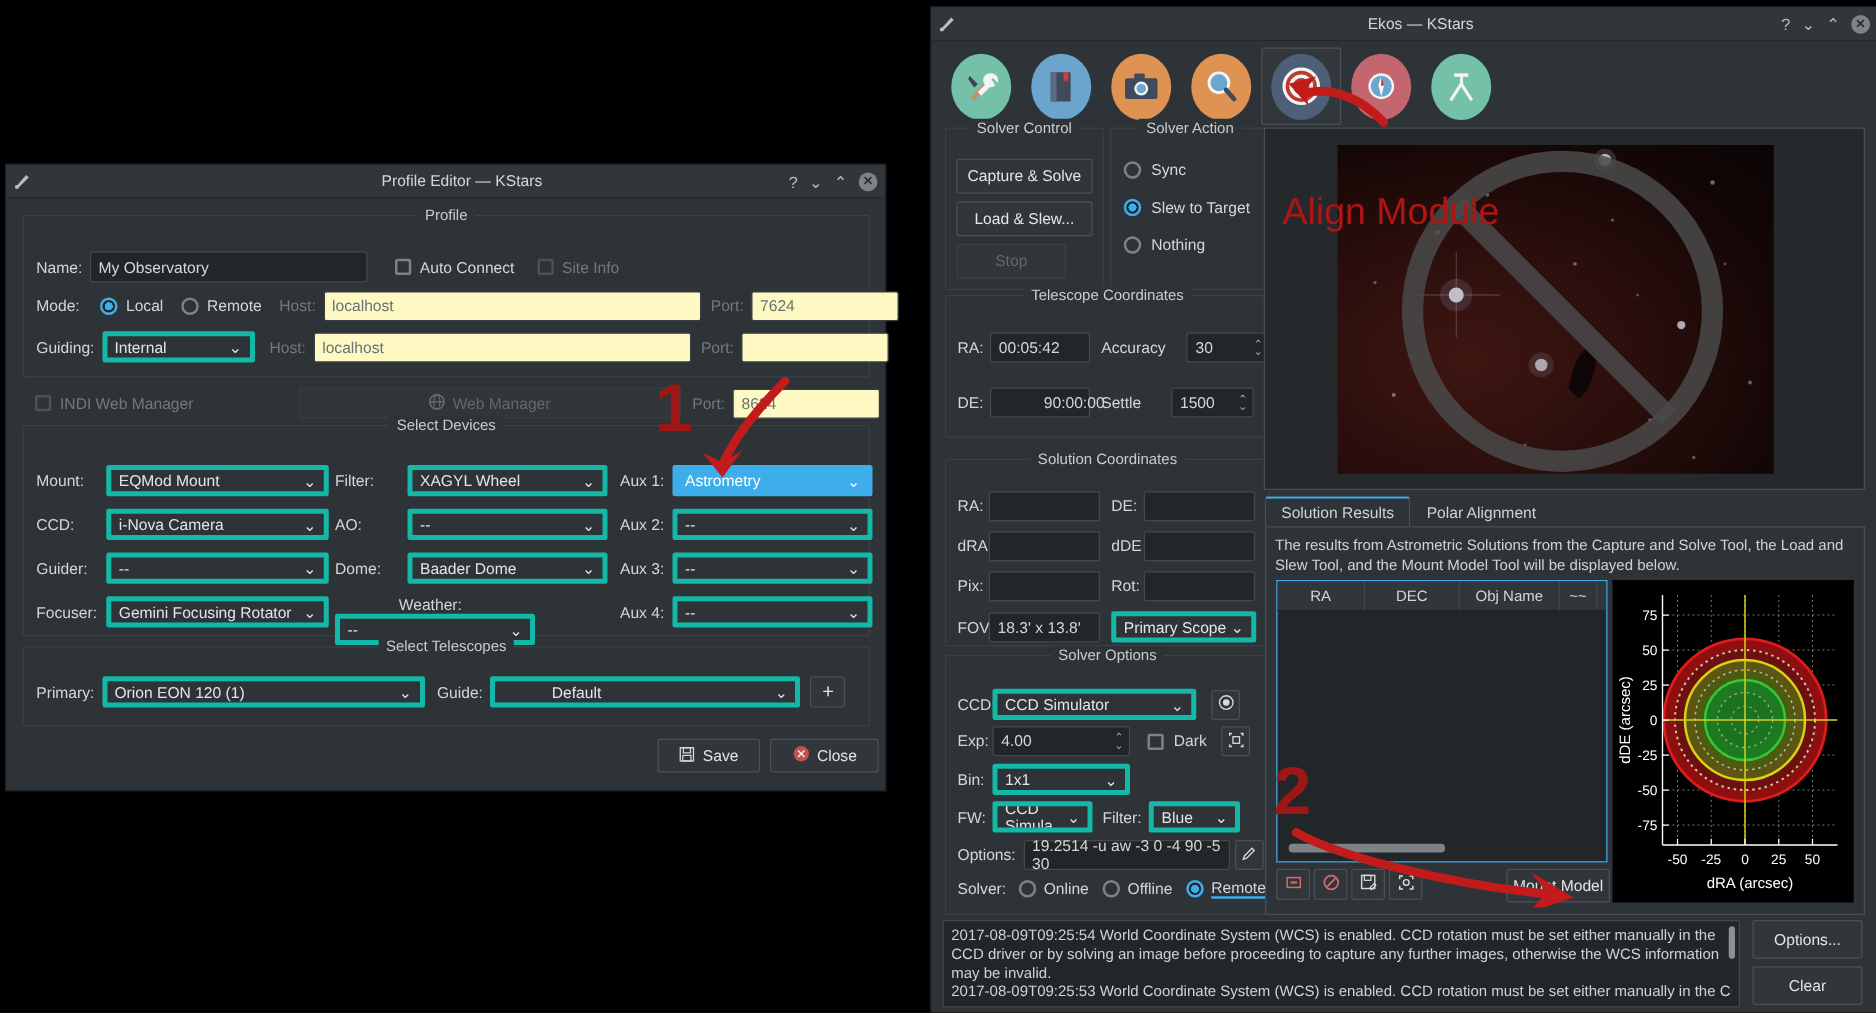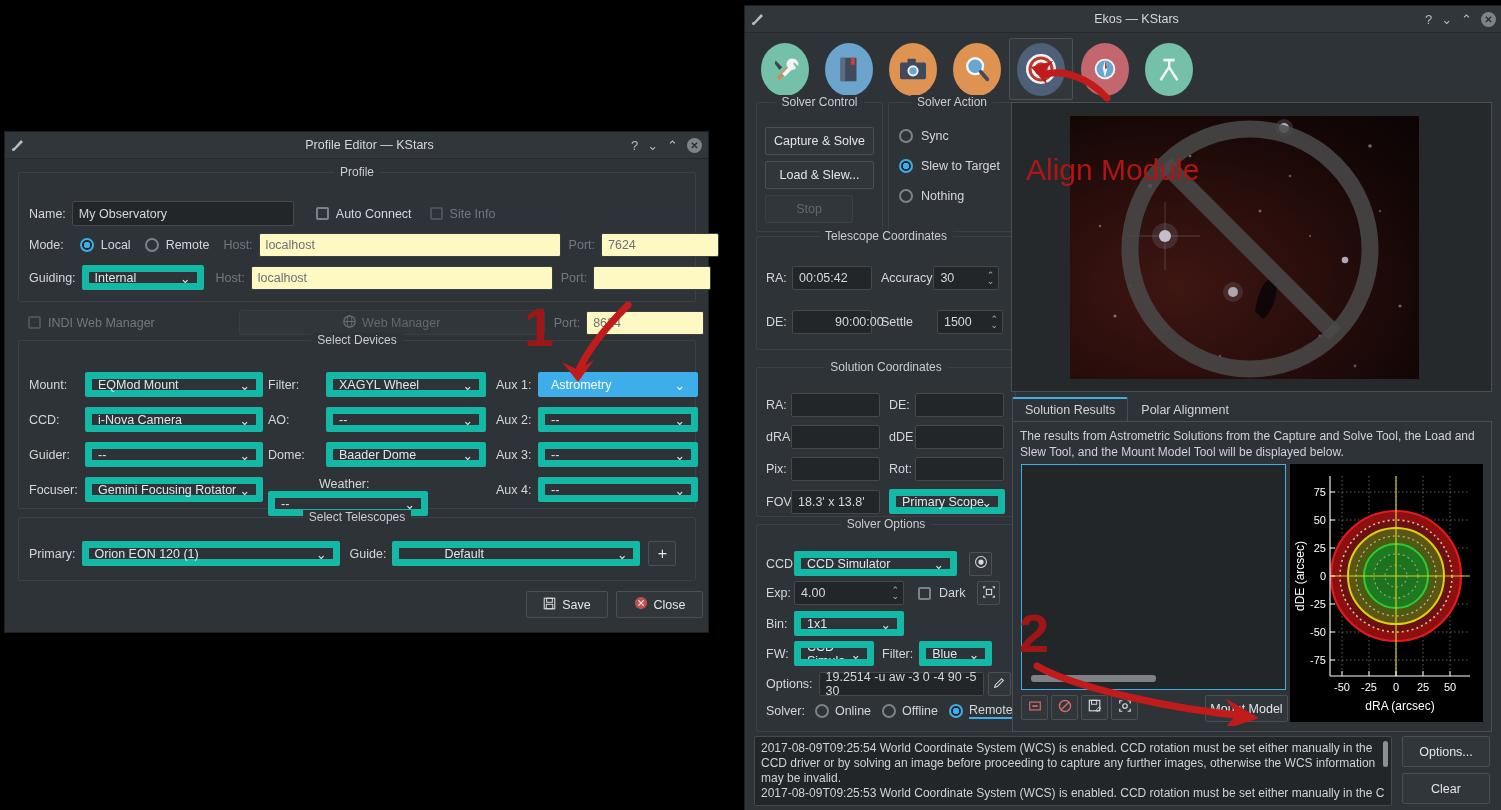--- a/index.html
+++ b/index.html
@@ -22,21 +22,21 @@
   .group-title span{background:#2e3338;padding:0 6px;}
 
   .lbl{font-size:12.5px;color:#d4d7da;white-space:nowrap;}
   .lbl.dim{color:#73787d;}
 
   .field{background:#232629;border:1px solid #45494d;border-radius:2px;
          height:24px;display:flex;align-items:center;padding:0 6px;
          font-size:12.5px;color:#d4d7da;box-sizing:border-box;}
   .field.disabled{background:#fef9c3;border-color:#3a3e42;color:#6b7075;}
 
-  .combo{background:#2e3338;border:7px solid #14b8a6;border-radius:2px;height:25px;
+  .combo{background:#2e3338;border:4px solid #14b8a6;border-radius:2px;height:25px;
          display:flex;align-items:center;padding:0 6px;font-size:12.5px;color:#e2e5e8;
          box-sizing:border-box;position:relative;}
   .combo .chev{position:absolute;right:6px;top:50%;transform:translateY(-50%);}
   .combo.hl{background:#3daee9;border-color:#3daee9;color:#fff;}
 
   .btn{background:#31363b;border:1px solid #4b5057;border-radius:2px;
        display:flex;align-items:center;justify-content:center;gap:6px;
        font-size:12.5px;color:#e2e5e8;box-sizing:border-box;}
   .btn.disabled{color:#63686d;border-color:#3c4146;}
 
@@ -418,21 +418,21 @@
       <span>Stop</span>
       </div>
   </div>
 
   <div class="group" style="left:11px;top:230px;width:258px;height:112px;">
     <div class="group-title"><span>Telescope Coordinates</span></div>
     <div class="row" style="left:9px;top:29px;">
       <span class="lbl" style="width:22px;">RA:</span>
       <div class="field" style="width:80px;margin-left:4px;">00:05:42</div>
       <span class="lbl" style="margin-left:9px;">Accuracy</span>
-      <div class="spin" style="width:66px;margin-left:1px;">
+      <div class="spin" style="width:66px;margin-left:17px;">
         <span>30</span>
         <span class="arrows">
             <span>⌃</span>
             <span>⌄</span>
           </span>
       </div>
     </div>
     <div class="row" style="left:9px;top:73px;">
       <span class="lbl" style="width:22px;">DE:</span>
       <div class="field" style="width:80px;margin-left:4px;padding-left:42px;">90:00:00</div>
@@ -600,20 +600,26 @@
     <div class="tab sel">
       <span>Solution Results</span></div>
     <div class="tab">
       <span>Polar Alignment</span></div>
   </div>
 
   <div style="position:absolute;left:267px;top:415px;width:478px;height:309px;border:1px solid #4a4f55;background:#2e3338;">
     <div style="position:absolute;left:7px;top:6px;width:464px;font-size:12px;line-height:16px;color:#cfd2d6;">The results from Astrometric Solutions from the Capture and Solve Tool, the Load and Slew Tool, and the Mount Model Tool will be displayed below.</div>
 
     <div style="position:absolute;left:8px;top:42px;width:263px;height:224px;border:1px solid #3daee9;background:#232629;overflow:hidden;">
+      <div class="tblhdr">
+        <div style="width:70px;">RA</div>
+        <div style="width:76px;">DEC</div>
+        <div style="width:80px;">Obj Name</div>
+        <div style="width:30px;">~~</div>
+      </div>
       <div style="position:absolute;top:23px;left:0;right:0;bottom:0;"></div>
       <div style="position:absolute;left:9px;bottom:7px;width:125px;height:7px;background:#7d8287;border-radius:3px;"></div>
     </div>
 
     <div style="position:absolute;left:8px;top:273px;display:flex;gap:3px;">
       <div class="btn" style="width:27px;height:25px;">
         <span>
           <svg width="14" height="14" viewBox="0 0 16 16">
               <rect x="2" y="3.5" width="12" height="9" fill="none" stroke="#d46a6a" stroke-width="1.4"></rect>
               <rect x="5" y="7" width="6" height="2" fill="#d46a6a"></rect>

